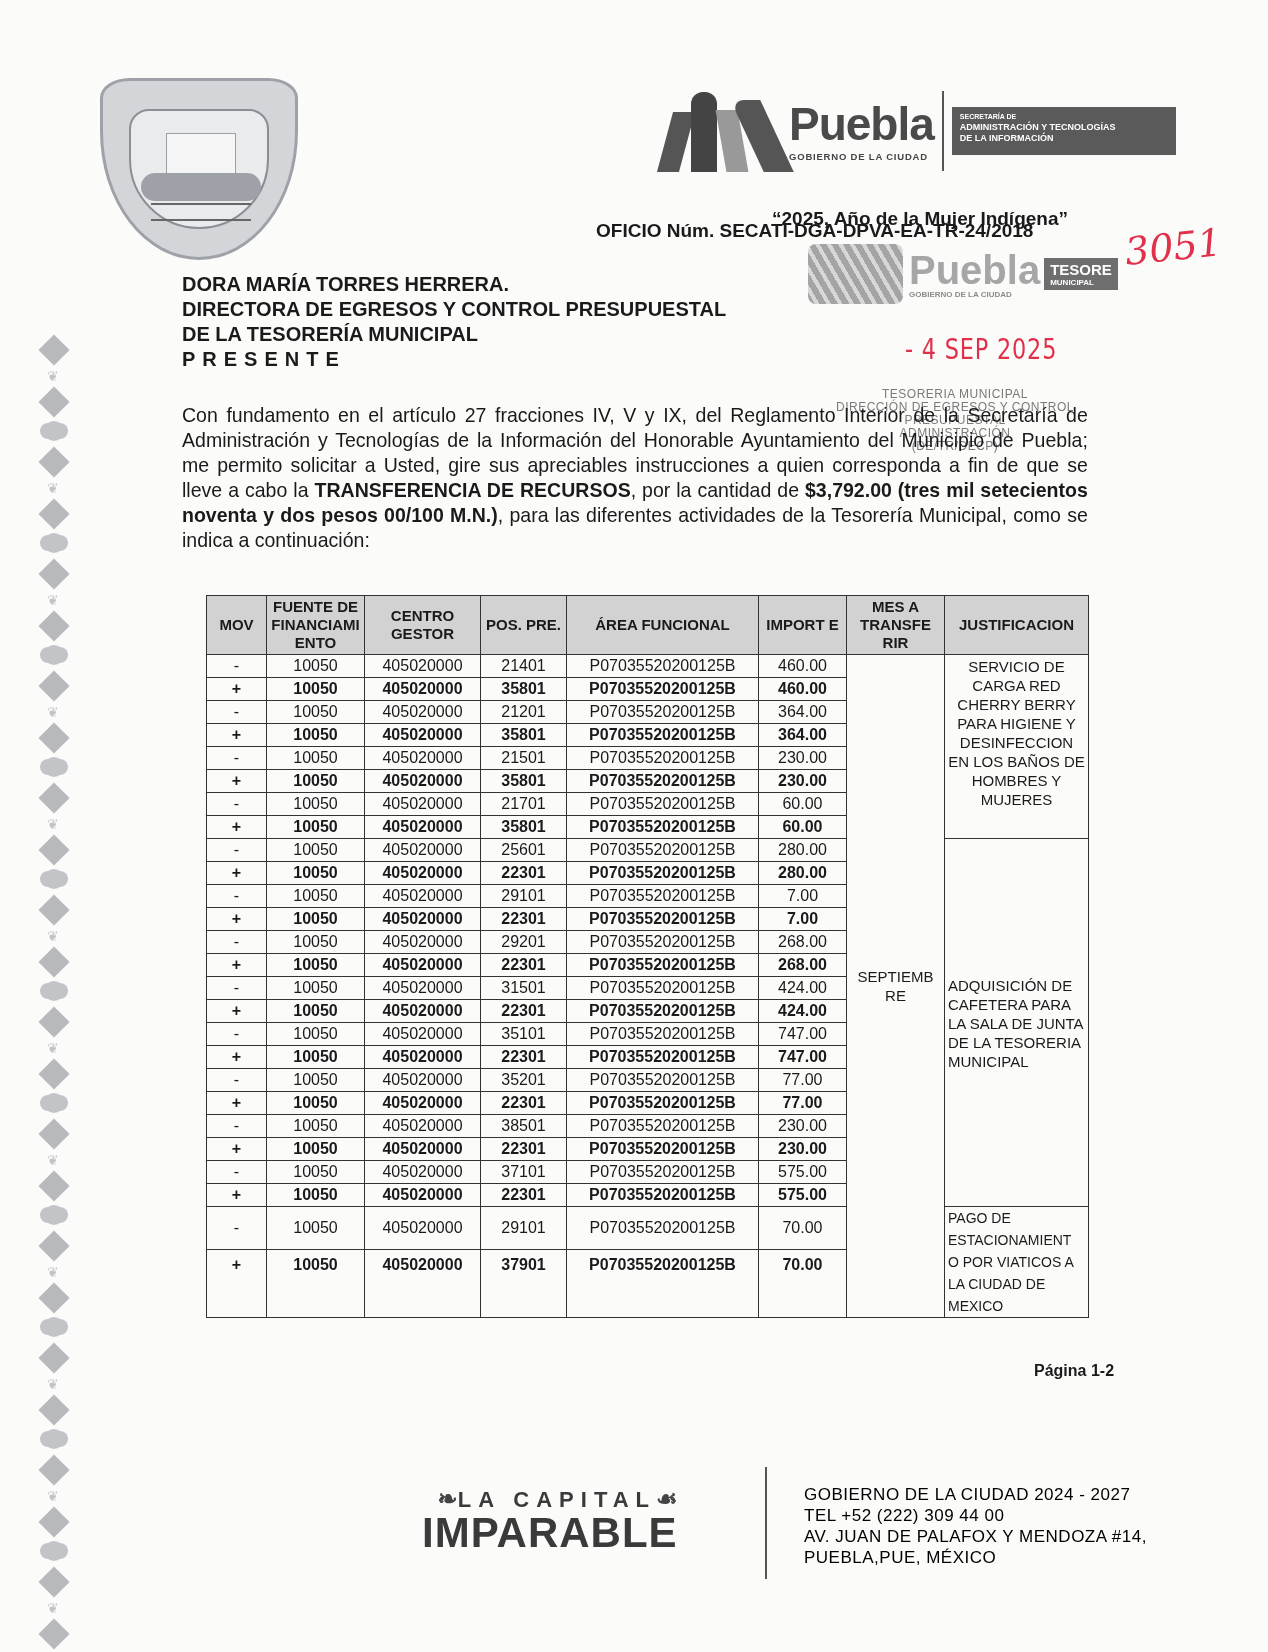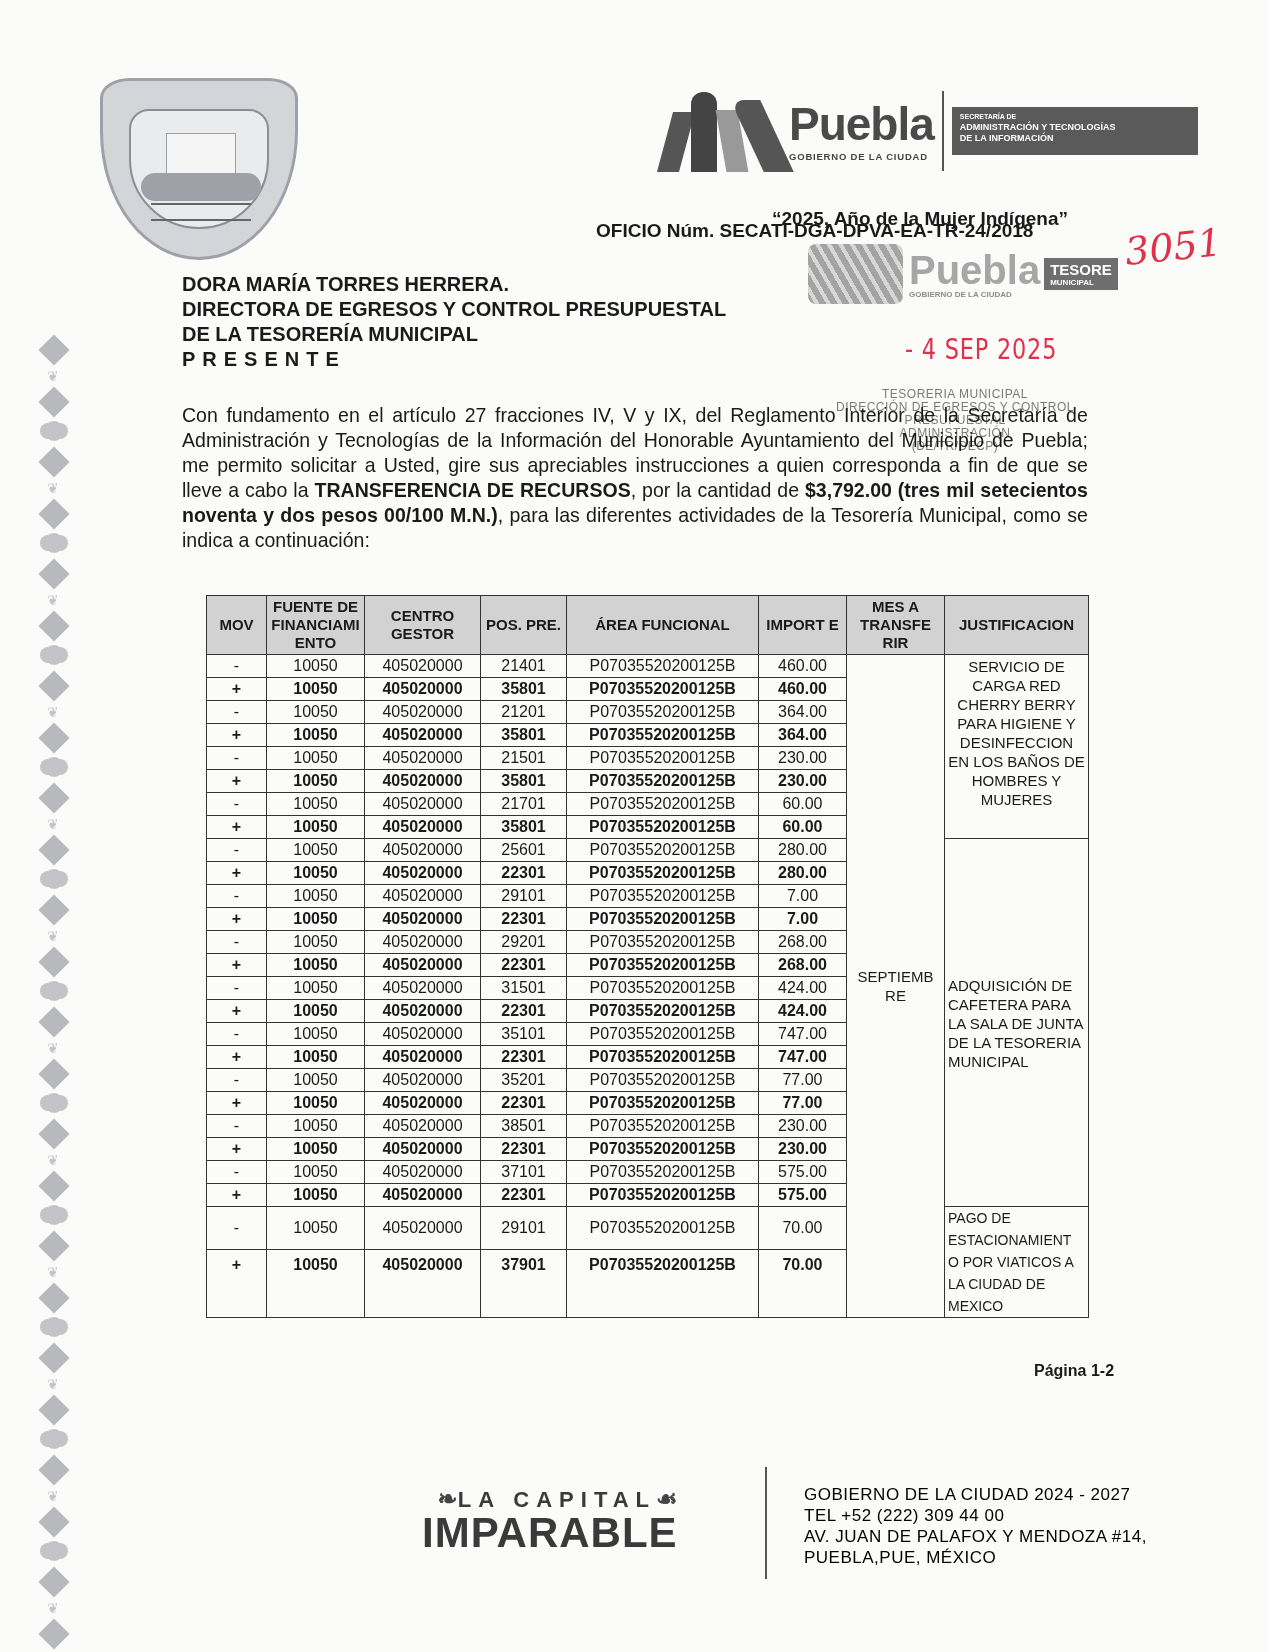--- a/index.html
+++ b/index.html
@@ -40,21 +40,21 @@
 
   
   .logo-block { position: absolute; left: 665px; top: 90px; display: flex; align-items: center; }
   .logo-art { width: 120px; height: 82px; position: relative; }
   .logo-art span { position: absolute; bottom: 0; background: #555; }
   .logo-word { margin-left: 4px; display: flex; flex-direction: column; align-items: flex-start; }
   .logo-puebla { font-size: 46px; font-weight: bold; color: #4a4a4a; letter-spacing: -1px; line-height: 46px; }
   .logo-gob { font-size: 9.5px; font-weight: bold; letter-spacing: 0.8px; color: #444; margin-top: 4px; }
   .logo-divider { width: 2px; height: 80px; background: #555; margin: 0 8px; }
   .logo-secretaria {
-    background: #5a5a5a; color: #fff; padding: 4px 8px; width: 246px; height: 48px;
+    background: #5a5a5a; color: #fff; padding: 4px 8px; width: 224px; height: 48px;
     font-size: 9px; font-weight: bold; line-height: 11px;
   }
   .logo-secretaria .small { font-size: 7px; }
 
   .lema { position: absolute; right: 200px; top: 208px; font-size: 19px; font-weight: bold; }
   .oficio { position: absolute; left: 596px; top: 220px; font-size: 19px; font-weight: bold; }
   .red-number {
     position: absolute; left: 1125px; top: 225px; font-size: 38px; color: #e0304a;
     font-family: "DejaVu Serif", serif; font-style: italic; transform: rotate(-6deg);
   }

